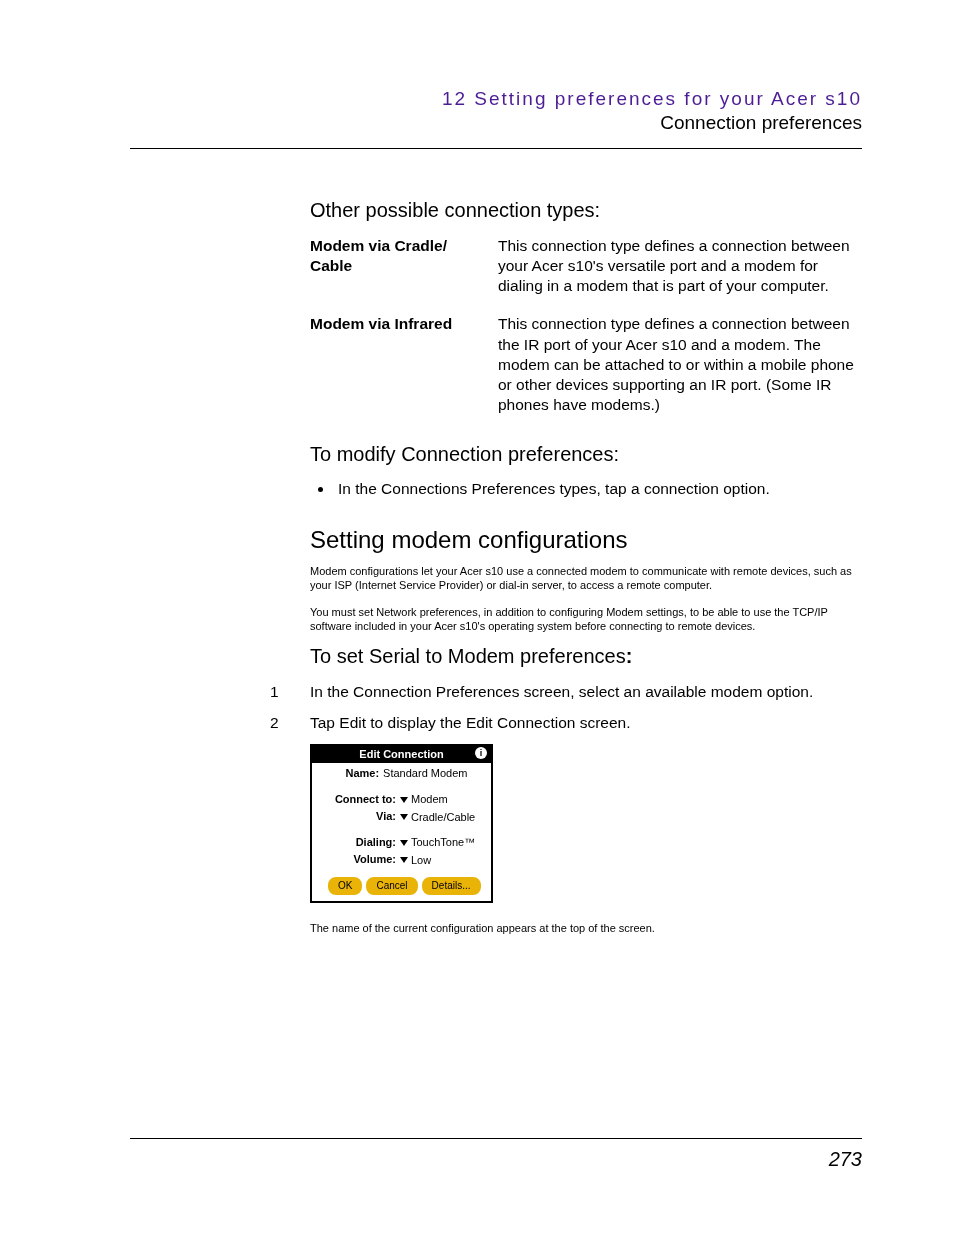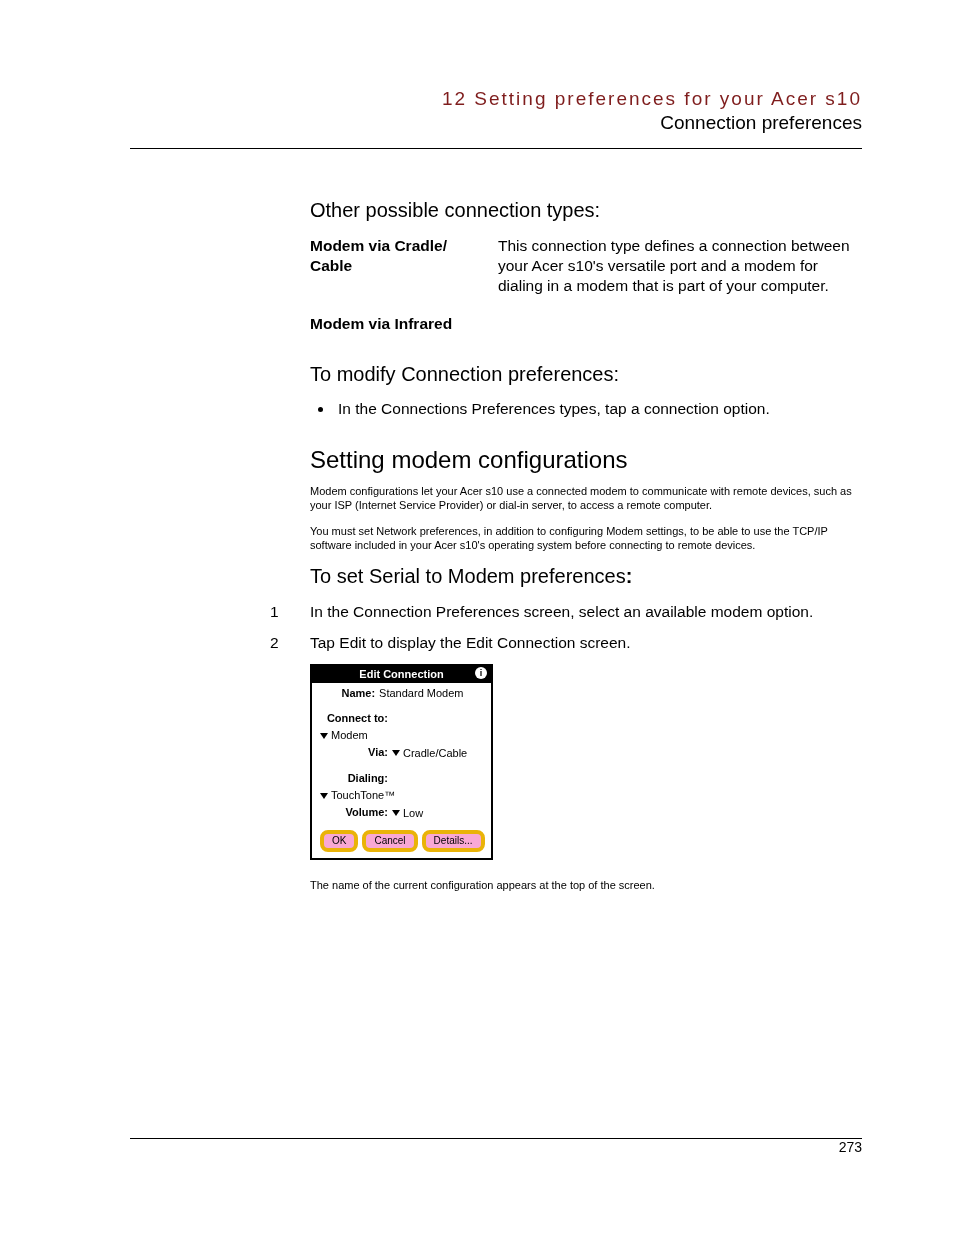--- a/index.html
+++ b/index.html
@@ -15,21 +15,21 @@
   .page {
     position: absolute;
     left: 130px;
     right: 92px;
     top: 88px;
   }
   .runhead {
     text-align: right;
     font-size: 19px;
     letter-spacing: 2px;
-    color: #7f1d1d;
+    color: #4c1d95;
   }
   .runhead-sub {
     text-align: right;
     font-size: 19px;
     margin-top: 2px;
   }
   .hr-top {
     border: none;
     border-top: 1px solid #000;
     margin: 14px 0 50px 0;
@@ -107,55 +107,56 @@
     width: 12px;
     height: 12px;
     border-radius: 50%;
     background: #fff;
     color: #000;
     font-size: 9px;
     line-height: 12px;
     text-align: center;
     font-weight: 700;
   }
-  .palm-body { padding: 4px 6px 6px 8px; }
+  .palm-body { padding: 4px 6px 6px 16px; }
   .palm-row {
     display: flex;
     align-items: baseline;
     gap: 4px;
     margin-bottom: 4px;
   }
-  .palm-row.mt { margin-top: 12px; flex-direction: column; }
+  .palm-row.mt { margin-top: 12px; }
   .palm-label { font-weight: 700; text-align: right; min-width: 68px; }
   .palm-val { display: inline-flex; align-items: center; gap: 3px; text-align: center; }
   .palm-val .tri {
     width: 0; height: 0;
     border-left: 4px solid transparent;
     border-right: 4px solid transparent;
     border-top: 6px solid #000;
     display: inline-block;
   }
   .palm-buttons {
     display: flex;
     gap: 4px;
     margin-top: 10px;
   }
   .palm-btn {
-    border: 4px solid #eab308;
+    border: 2px solid #eab308;
     border-radius: 8px;
     padding: 0 8px;
     font-size: 10px;
     line-height: 14px;
-    background: #f9a8d4;
+    background: #eab308;
   }
   .footer {
     position: absolute;
     right: 92px;
-    bottom: 80px;
-    font-size: 14px;
+    bottom: 64px;
+    font-size: 20px;
+    font-style: italic;
   }
   .hr-bottom {
     position: absolute;
     left: 130px;
     right: 92px;
     bottom: 88px;
     border: none;
     border-top: 1px solid #000;
   }
 </style>
@@ -167,20 +168,21 @@
   <div class="runhead-sub">Connection preferences</div>
   <hr class="hr-top">
 
   <div class="content">
     <div class="h3">Other possible connection types:</div>
 
     <div class="deftable">
       <div class="term">Modem via Cradle/ Cable</div>
       <div>This connection type defines a connection between your Acer s10's versatile port and a modem for dialing in a modem that is part of your computer.</div>
       <div class="term">Modem via Infrared</div>
+      <div>This connection type defines a connection between the IR port of your Acer s10 and a modem. The modem can be attached to or within a mobile phone or other devices supporting an IR port. (Some IR phones have modems.)</div>
     </div>
 
     <div class="h3">To modify Connection preferences:</div>
     <ul class="bullet-list">
       <li>In the Connections Preferences types, tap a connection option.</li>
     </ul>
 
     <div class="h2">Setting modem configurations</div>
     <p class="para">Modem configurations let your Acer s10 use a connected modem to communicate with remote devices, such as your ISP (Internet Service Provider) or dial-in server, to access a remote computer.</p>
     <p class="para">You must set Network preferences, in addition to configuring Modem settings, to be able to use the TCP/IP software included in your Acer s10's operating system before connecting to remote devices.</p>

